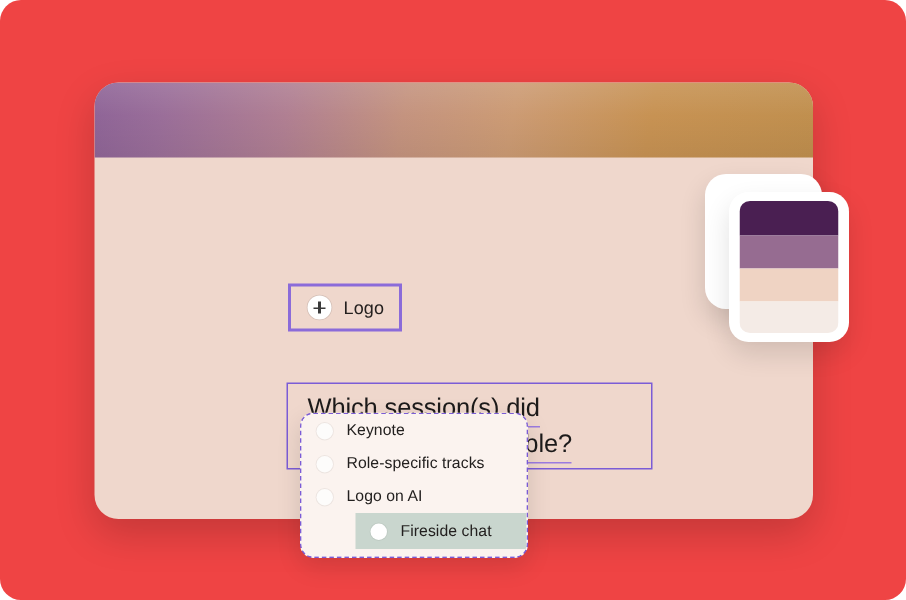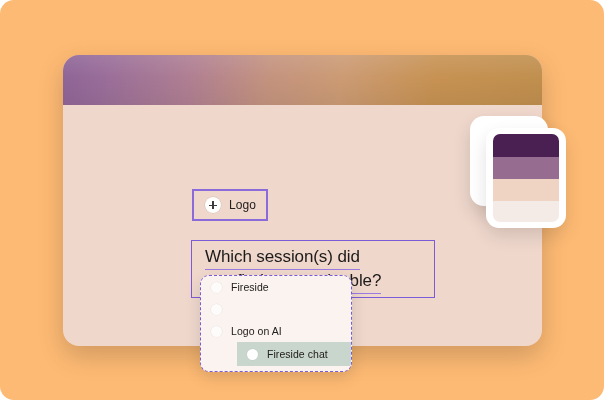--- a/index.html
+++ b/index.html
@@ -97,21 +97,21 @@
   #logo-label {
     font-size: 12px;
     color: #24201F;
     letter-spacing: 0.1px;
   }
 
   
   #question-block {
     position: absolute;
     left: 128px;
-    top: 185px;
+    top: 200px;
     width: 244px;
     height: 58px;
     box-sizing: border-box;
     border: 1.6px solid #7B5CD6;
     padding: 5px 10px 0 13px;
   }
   #question-text {
     font-size: 17px;
     line-height: 22px;
     color: #1C1A1A;
@@ -211,45 +211,46 @@
   }
   .swatch-band { width: 100%; }
   .swatch-band.b0 { flex: 1.05; }
   .swatch-band.b1 { flex: 1.0; }
   .swatch-band.b2 { flex: 1.0; }
   .swatch-band.b3 { flex: 0.95; }
 </style>
 </head>
 <body>
 
-<div id="stage" style="background: #fdba74;">
+<div id="stage" style="background: #ef4444;">
 
   <div id="builder-card" style="background: rgb(239, 215, 204);">
     <div id="card-banner"></div>
 
     <div id="logo-block">
       <span class="logo-mark"></span>
       <span id="logo-label">Logo</span>
     </div>
 
     <div id="question-block">
       <div id="question-text">
         <span class="qline">Which session(s) did</span>
         <span class="qline">you find most valuable?</span>
       </div>
     </div>
   </div>
 
   <div id="options-panel" style="background: rgb(251, 243, 239);">
     <div class="option-row">
       <span class="radio"></span>
-      <span class="option-label">Fireside</span>
+      <span class="option-label">Keynote</span>
     </div>
     <div class="option-row">
       <span class="radio"></span>
+      <span class="option-label">Role-specific tracks</span>
     </div>
     <div class="option-row">
       <span class="radio"></span>
       <span class="option-label">Logo on AI</span>
     </div>
     <div class="option-row selected" style="background: rgb(201, 214, 206);">
       <span class="radio"></span>
       <span class="option-label">Fireside chat</span>
     </div>
   </div>

